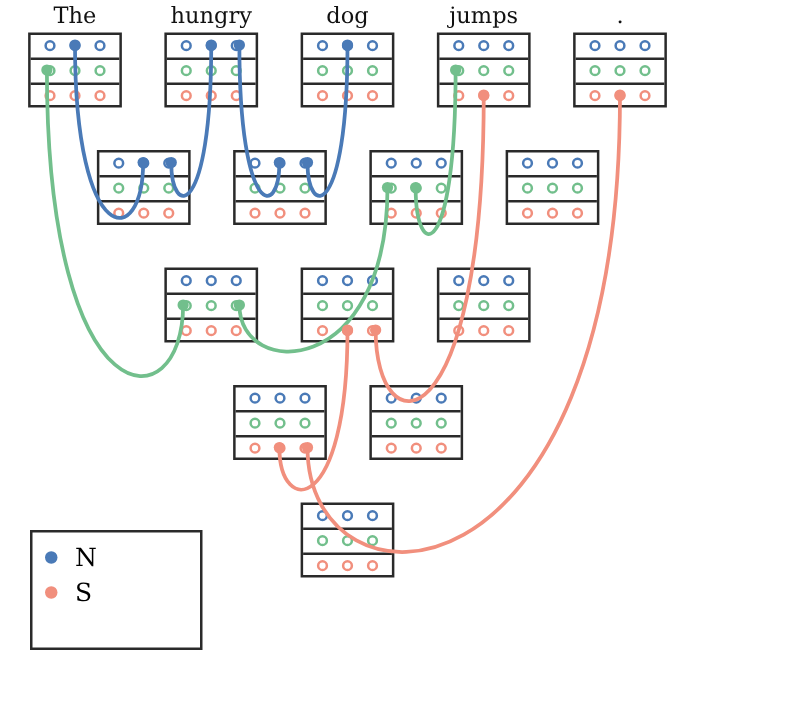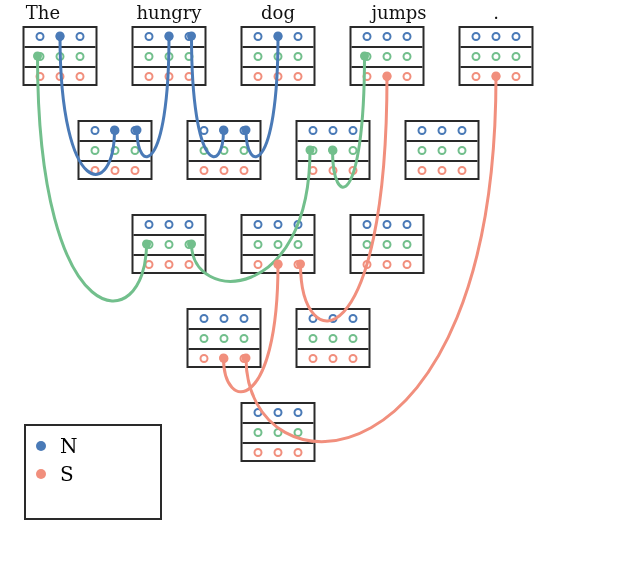--- a/index.html
+++ b/index.html
@@ -119,24 +119,24 @@
       <path d="M 223.5 358 C 223.5 413, 278 413, 278 264" fill="none" stroke="#f18f7d" stroke-width="3" stroke-linecap="round"></path>
       <circle cx="223.5" cy="358" r="4.5" fill="#f18f7d"></circle>
       <circle cx="278" cy="264" r="4.5" fill="#f18f7d"></circle>
       <path d="M 300.5 264 C 300.5 359, 387 359, 387 76" fill="none" stroke="#f18f7d" stroke-width="3" stroke-linecap="round"></path>
       <circle cx="300.5" cy="264" r="4.5" fill="#f18f7d"></circle>
       <circle cx="387" cy="76" r="4.5" fill="#f18f7d"></circle>
       <path d="M 246 358 C 246 498, 496 498, 496 76" fill="none" stroke="#f18f7d" stroke-width="3" stroke-linecap="round"></path>
       <circle cx="246" cy="358" r="4.5" fill="#f18f7d"></circle>
       <circle cx="496" cy="76" r="4.5" fill="#f18f7d"></circle>
     </svg>
-<div class="word" style="left: 43px; top: 2px; text-align: center;">The</div>
+<div class="word" style="left: 60px; top: 2px; text-align: center;">The</div>
     <div class="word" style="left: 169px; top: 2px;">hungry</div>
     <div class="word" style="left: 278px; top: 2px;">dog</div>
-    <div class="word" style="left: 399px; top: 2px;">jumps</div>
+    <div class="word" style="left: 387px; top: 2px;">jumps</div>
     <div class="word" style="left: 496px; top: 2px;">.</div>
     <div class="cell" style="left: 60px; top: 26px;">
       <div class="body"></div>
       <div class="sep s1"></div>
       <div class="sep s2"></div>
       <div class="row r0">
         <div class="dot" style="--c: #4a7ab7;"></div>
         <div class="dot" style="--c: #4a7ab7;"></div>
         <div class="dot" style="--c: #4a7ab7;"></div>
       </div>

